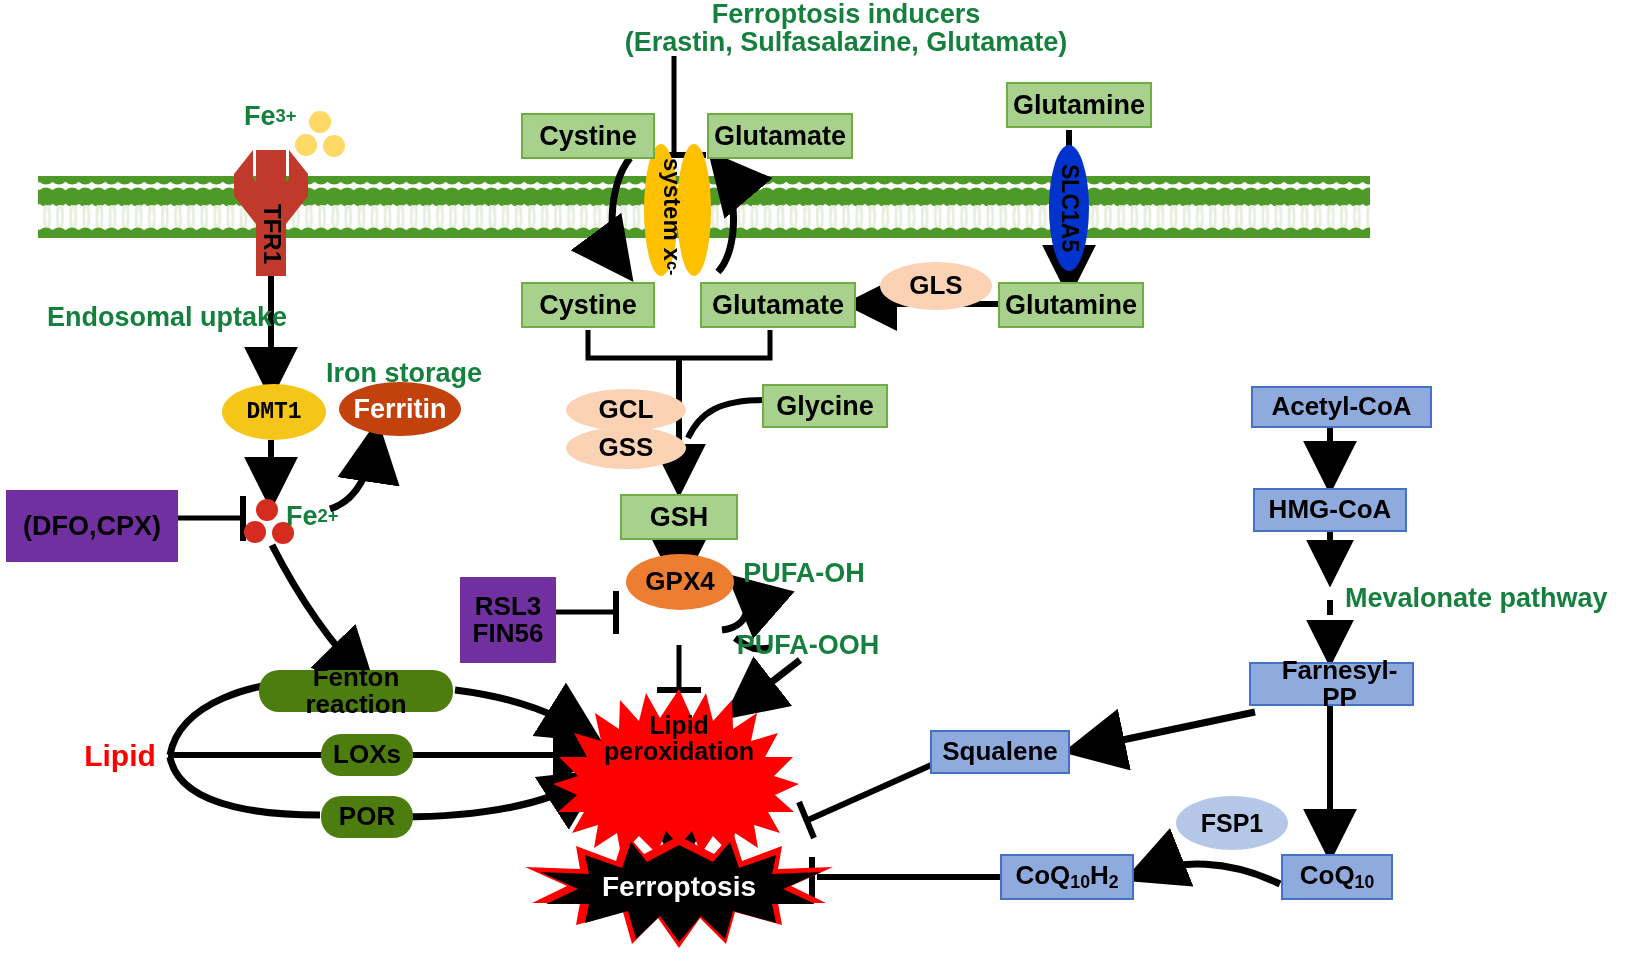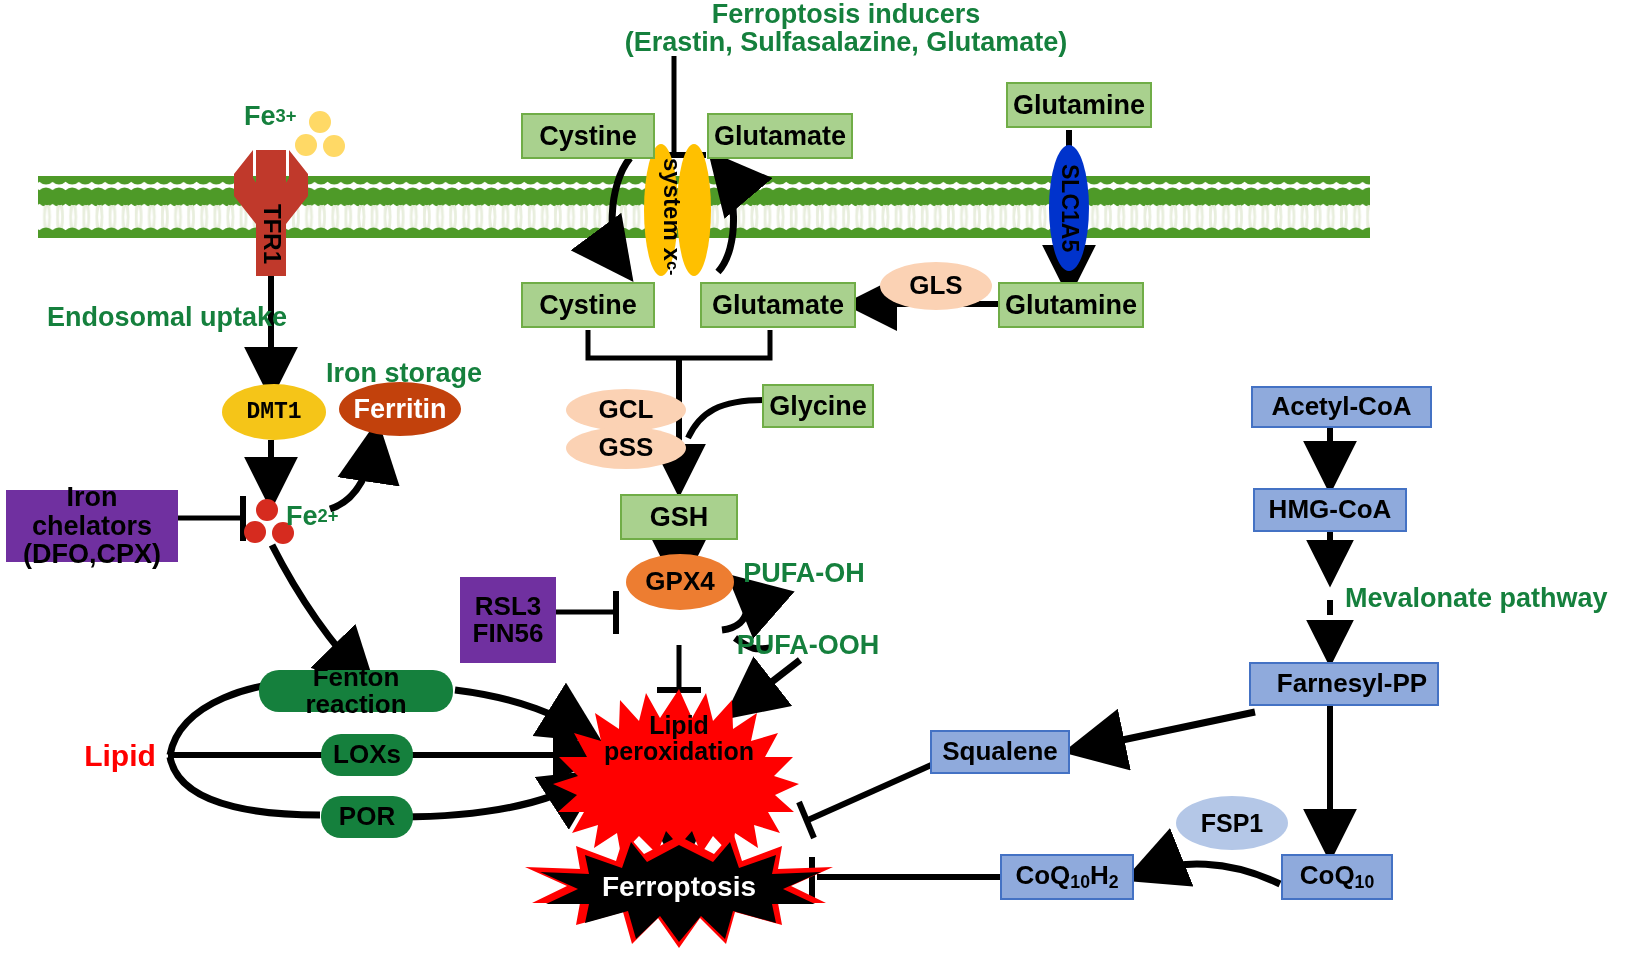--- a/index.html
+++ b/index.html
@@ -4,21 +4,21 @@
 <style>
   html,body{margin:0;padding:0;background:#ffffff;}
   body{font-family:"Liberation Sans",sans-serif;}
   #stage{position:relative;width:1646px;height:974px;background:#fff;overflow:hidden;}
   #svgroot{position:absolute;left:0;top:0;width:1646px;height:974px;}
 
   .node{position:absolute;box-sizing:border-box;display:flex;align-items:center;justify-content:center;
         text-align:center;line-height:1.05;color:#000;}
   .gbox{background:#a9d18e;border:2px solid #70ad47;font-size:27px;font-weight:700;}
   .bbox{background:#8faadc;border:2px solid #4472c4;font-size:26px;font-weight:700;}
-  .ybox{background:#15803d;font-size:26px;font-weight:700;border-radius:20px;}
+  .ybox{background:#4d7c0f;font-size:26px;font-weight:700;border-radius:20px;}
   .pbox{background:#7030a0;color:#000;font-size:27px;font-weight:700;}
   .peach{background:#fbd2b4;border-radius:50%;font-size:26px;font-weight:700;}
   .lblue{background:#b4c7e7;border-radius:50%;font-size:25px;font-weight:700;}
   .orange{background:#ed7d31;border-radius:50%;font-size:26px;font-weight:700;}
   .gold{background:#f5c518;border-radius:50%;font-size:23px;font-weight:700;font-family:Liberation Mono, monospace;}
   .greenoval{background:#c2410c;border-radius:50%;font-size:27px;font-weight:700;}
   .plaintext{font-size:27px;font-weight:700;color:#15803d;white-space:nowrap;}
   .redtext{font-size:30px;font-weight:700;color:#ff0000;}
   .vert{writing-mode:vertical-rl;text-orientation:mixed;}
   .star-label{position:absolute;z-index:6;font-weight:700;text-align:center;line-height:1.05;}
@@ -225,33 +225,32 @@
   <div class="node greenoval" style="left:339px;top:382px;width:122px;height:54px;color:#fff;">
     <span>Ferritin</span>
   </div>
 
   <div class="node plaintext" style="left:286px;top:499px;width:78px;height:34px;justify-content:flex-start;">
     <span>Fe</span>
       <sup>2+</sup>
   </div>
 
   <div class="node pbox" style="left:6px;top:490px;width:172px;height:72px;flex-direction:column;">
-    <div>Iron chelators</div>
     <div>(DFO,CPX)</div>
   </div>
 
   <div class="node peach" style="left:566px;top:389px;width:120px;height:42px;">
     <span>GCL</span>
   </div>
 
   <div class="node peach" style="left:566px;top:427px;width:120px;height:42px;">
     <span>GSS</span>
   </div>
 
-  <div class="node gbox" style="left:762px;top:384px;width:112px;height:44px;">
+  <div class="node gbox" style="left:762px;top:384px;width:126px;height:44px;">
     <span>Glycine</span>
   </div>
 
   <div class="node gbox" style="left:620px;top:494px;width:118px;height:46px;">
     <span>GSH</span>
   </div>
 
   <div class="node pbox" style="left:460px;top:577px;width:96px;height:86px;flex-direction:column;font-size:26px;">
     <div>RSL3</div>
     <div>FIN56</div>
@@ -299,21 +298,21 @@
   </div>
 
   <div class="node bbox" style="left:1253px;top:488px;width:154px;height:44px;">
     <span>HMG-CoA</span>
   </div>
 
   <div class="node plaintext" style="left:1345px;top:581px;width:300px;height:34px;justify-content:flex-start;">
     <span>Mevalonate pathway</span>
   </div>
 
-  <div class="node bbox" style="left:1249px;top:662px;width:190px;height:44px;padding-left:16px;">
+  <div class="node bbox" style="left:1249px;top:662px;width:165px;height:44px;padding-left:16px;">
     <span>Farnesyl-PP</span>
   </div>
 
   <div class="node bbox" style="left:930px;top:730px;width:140px;height:44px;">
     <span>Squalene</span>
   </div>
 
   <div class="node lblue" style="left:1176px;top:796px;width:112px;height:54px;">
     <span>FSP1</span>
   </div>

